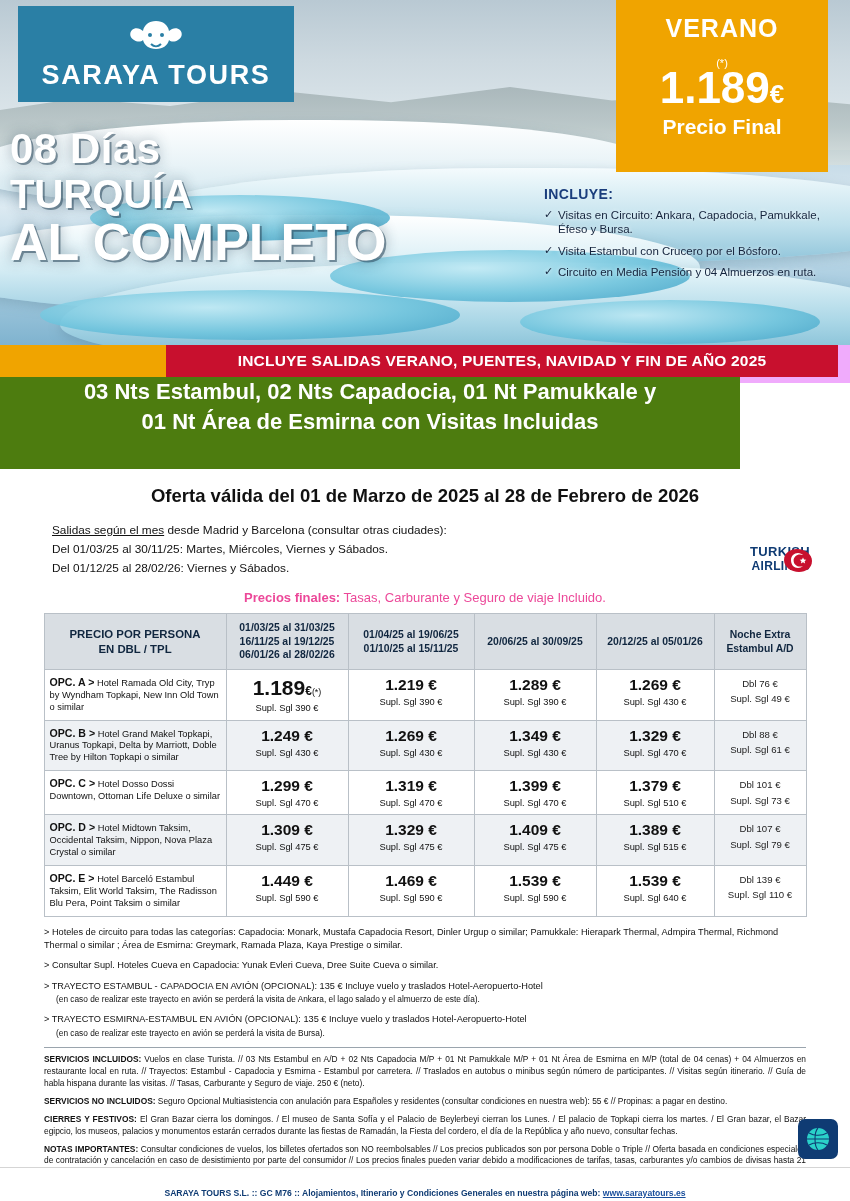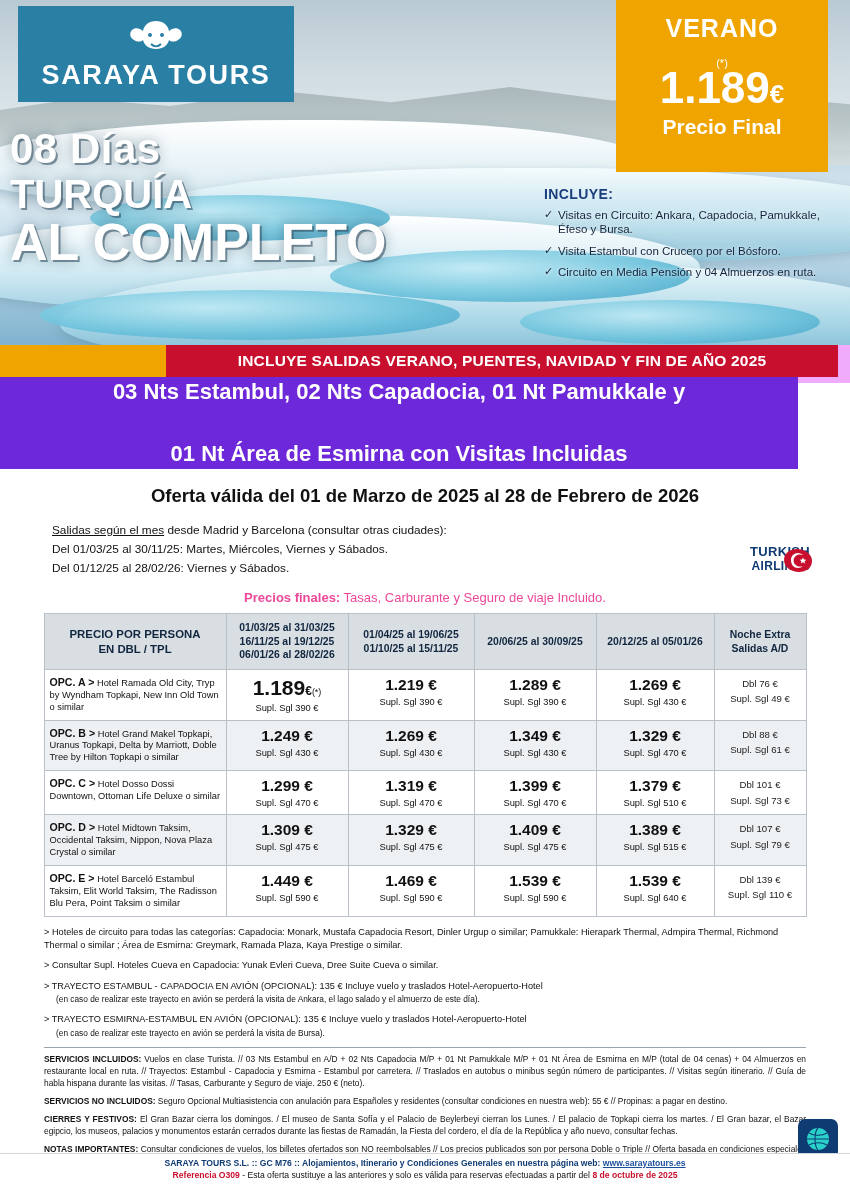--- a/index.html
+++ b/index.html
@@ -117,23 +117,23 @@
     position: absolute; left: 166px; top: 0px; width: 672px; height: 32px;
     background: #c8102e; color: #fff; display: flex; align-items: center; justify-content: center;
     font-size: 15.5px; font-weight: bold; letter-spacing: .2px;
   }
   .redbar .left-block {
     position: absolute; left: 0; top: 0; width: 166px; height: 32px; background: #f0a400;
   }
 
   
   .orange {
-    position: absolute; left: 0; top: 377px; width: 798px; height: 92px;
-    background: #6d28d9; color: #fff;
-    display: flex; flex-direction: column; align-items: center; justify-content: space-between;
+    position: absolute; left: 0; top: 377px; width: 740px; height: 92px;
+    background: #4d7c0f; color: #fff;
+    display: flex; flex-direction: column; align-items: center; justify-content: flex-start;
     text-align: center;
   }
   .orange .r1 { font-size: 22px; font-weight: bold; line-height: 1.35; }
   .orange .r2 { font-size: 22px; font-weight: bold; line-height: 1.35; }
 
   
   .body-wrap { position: absolute; left: 0; top: 469px; width: 850px; }
   .valid {
     text-align: center; font-size: 18.5px; font-weight: bold; color: #111;
     margin: 16px 0 14px 0;
@@ -183,23 +183,23 @@
   .notes .sub { font-size: 8.3px; padding-left: 12px; }
 
   .hr-thin { width: 762px; margin: 6px auto 6px; border-top: 1px solid #9aa4ad; }
 
   .terms { width: 762px; margin: 0 auto; font-size: 8.4px; color: #111; line-height: 1.42; text-align: justify; }
   .terms p { margin: 0 0 6px 0; }
   .terms b { font-weight: bold; }
 
   
   .footer {
-    position: absolute; left: 0; bottom: 0; width: 850px; height: 48px;
+    position: absolute; left: 0; bottom: 0; width: 850px; height: 34px;
     background: #ffffff; border-top: 1px solid #d5d5d5;
-    text-align: center; padding-top: 4px;
+    text-align: center; padding-top: 20px;
   }
   .footer .f1 { font-size: 8.6px; font-weight: bold; color: #0f3b73; }
   .footer .f1 a { color: #1a4f9c; text-decoration: underline; }
   .footer .f2 { font-size: 8.6px; font-weight: bold; color: #c8102e; margin-top: 2px; }
   .footer .f2 .black { color: #111; font-weight: normal; }
   .footer .f2 .red { color: #c8102e; }
 
   .corner-badge {
     position: absolute; right: 12px; bottom: 42px; width: 40px; height: 40px;
     background: #0f3b73; border-radius: 7px; display: flex; align-items: center; justify-content: center;
@@ -316,21 +316,21 @@
           <div>01/10/25 al 15/11/25</div>
         </th>
         <th>
           <div>20/06/25 al 30/09/25</div>
         </th>
         <th>
           <div>20/12/25 al 05/01/26</div>
         </th>
         <th>
           <div>Noche Extra</div>
-          <div>Salidas A/D</div>
+          <div>Estambul A/D</div>
         </th>
       </tr>
     </thead>
     <tbody>
 
       <tr>
         <td class="optcell">
           <b>OPC. A &gt;</b>
           <span>Hotel Ramada Old City, Tryp by Wyndham Topkapi, New Inn Old Town o similar</span>
         </td>

